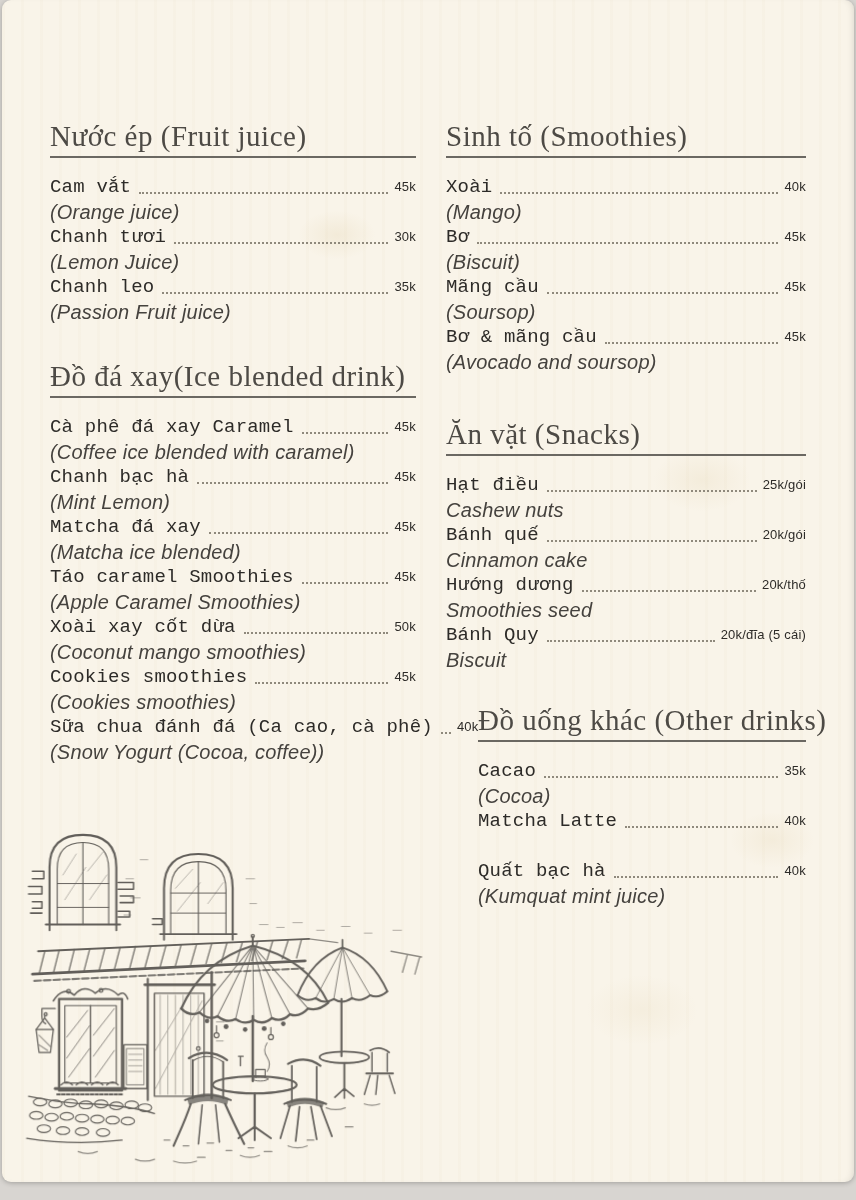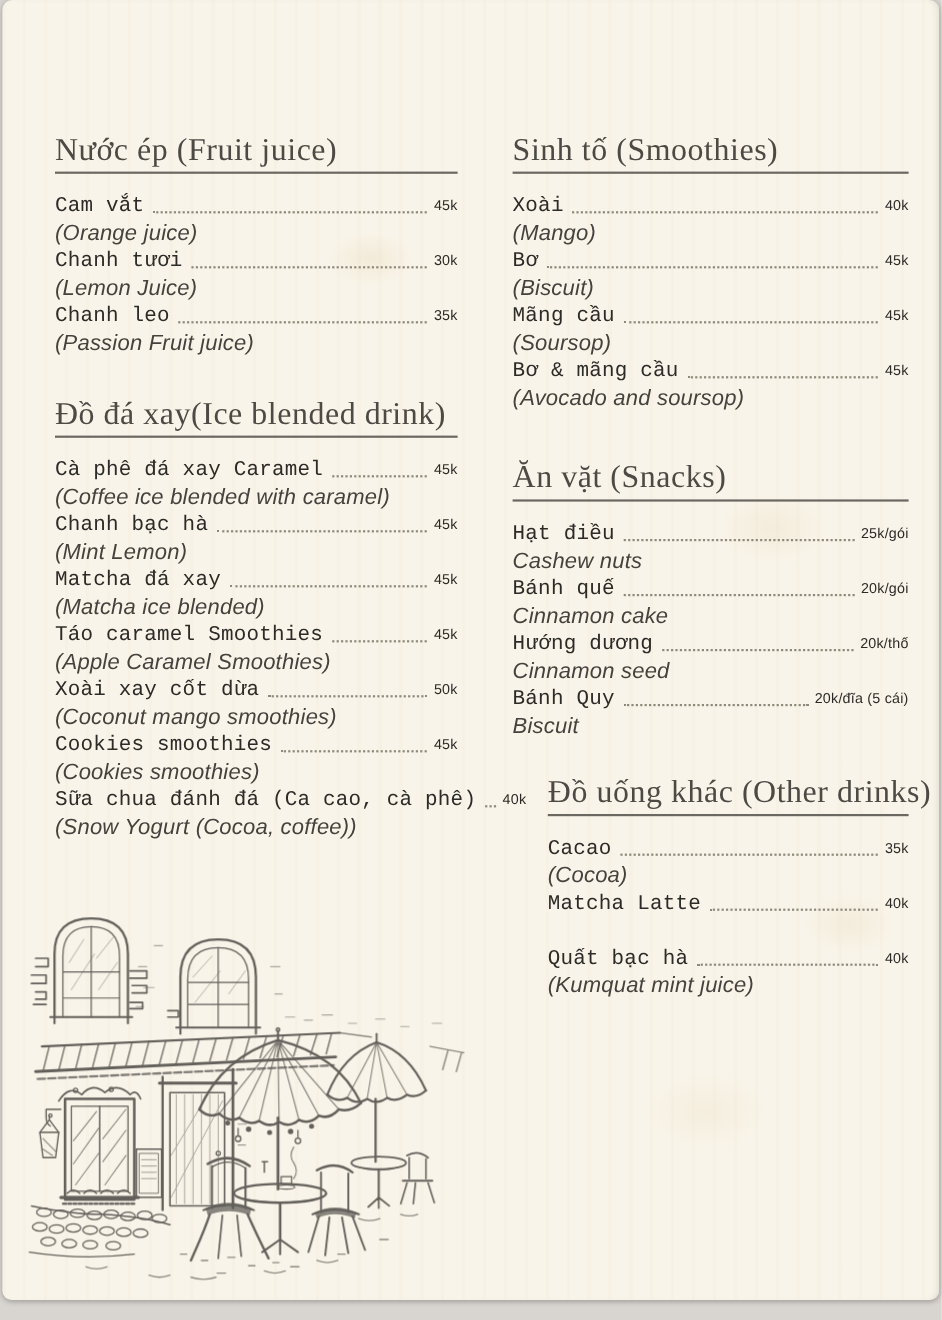--- a/index.html
+++ b/index.html
@@ -15,21 +15,21 @@
       radial-gradient(ellipse 55px 35px at 335px 235px, rgba(195,165,95,.12), transparent 70%),
       radial-gradient(ellipse 70px 45px at 700px 480px, rgba(195,165,95,.10), transparent 70%),
       radial-gradient(ellipse 60px 40px at 770px 840px, rgba(195,165,95,.10), transparent 70%),
       radial-gradient(ellipse 80px 50px at 640px 1010px, rgba(195,165,95,.08), transparent 70%),
       repeating-linear-gradient(90deg, rgba(215,198,160,.06) 0 3px, transparent 3px 19px);
     border-radius:9px;
     box-shadow:0 1px 5px rgba(0,0,0,.25), inset -5px 0 9px -6px rgba(0,0,0,.18);
   }
   .col{position:absolute;top:118px;}
   .col-left{left:48px;width:366px;}
-  .col-right{left:464px;width:360px;}
+  .col-right{left:444px;width:360px;}
   .sec-title{
     font-family:Liberation Serif, serif;
     font-size:29px;line-height:36px;color:#4d4a45;
     text-align:left;letter-spacing:.5px;white-space:nowrap;
   }
   .sec-rule{border-top:2px solid #6b6862;margin-top:2px;}
   .items{margin-top:17px;}
   .item{height:50px;}
   .row{display:flex;align-items:flex-end;line-height:24px;}
   .nm{font-size:19px;color:#2d2b28;white-space:nowrap;letter-spacing:.2px;font-family:Liberation Mono, monospace;}
@@ -203,21 +203,21 @@
               <span class="pr">20k/gói</span>
             </div>
           <div class="sub">Cinnamon cake</div>
         </div>
         <div class="item">
           <div class="row">
               <span class="nm">Hướng dương</span>
               <span class="dots"></span>
               <span class="pr">20k/thố</span>
             </div>
-          <div class="sub">Cinnamon seed</div>
+          <div class="sub">Smoothies seed</div>
         </div>
         <div class="item">
           <div class="row">
               <span class="nm">Bánh Quy</span>
               <span class="dots"></span>
               <span class="pr">20k/đĩa (5 cái)</span>
             </div>
           <div class="sub">Biscuit</div>
         </div>
       </div>

